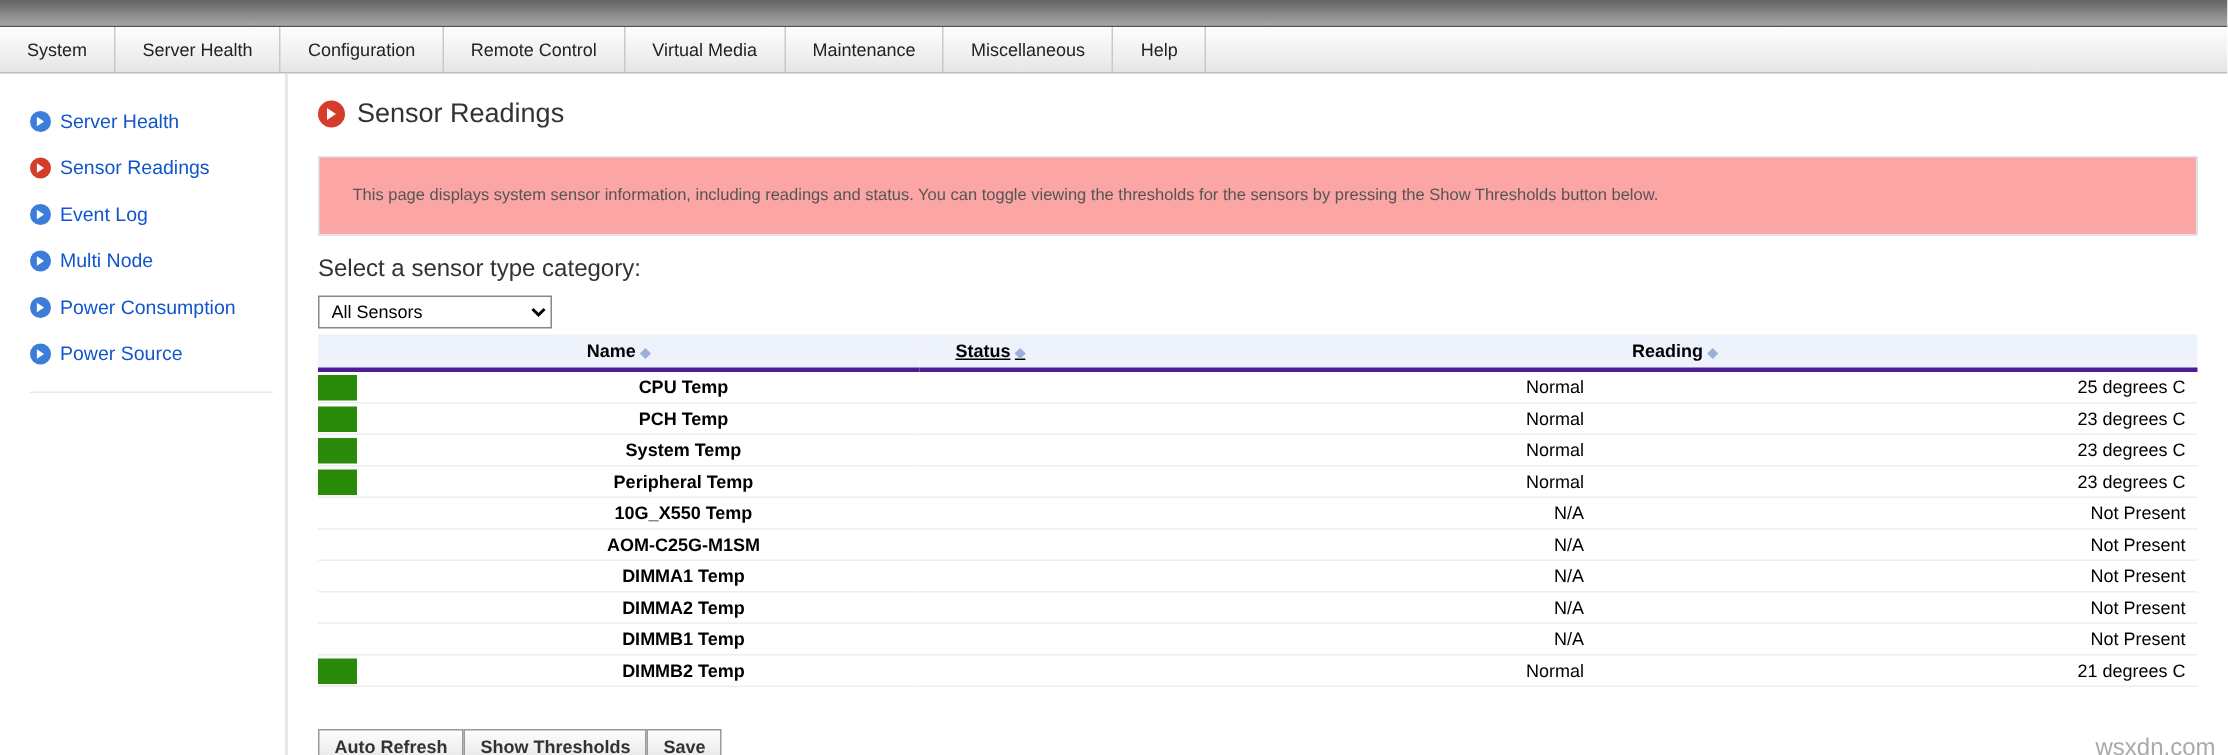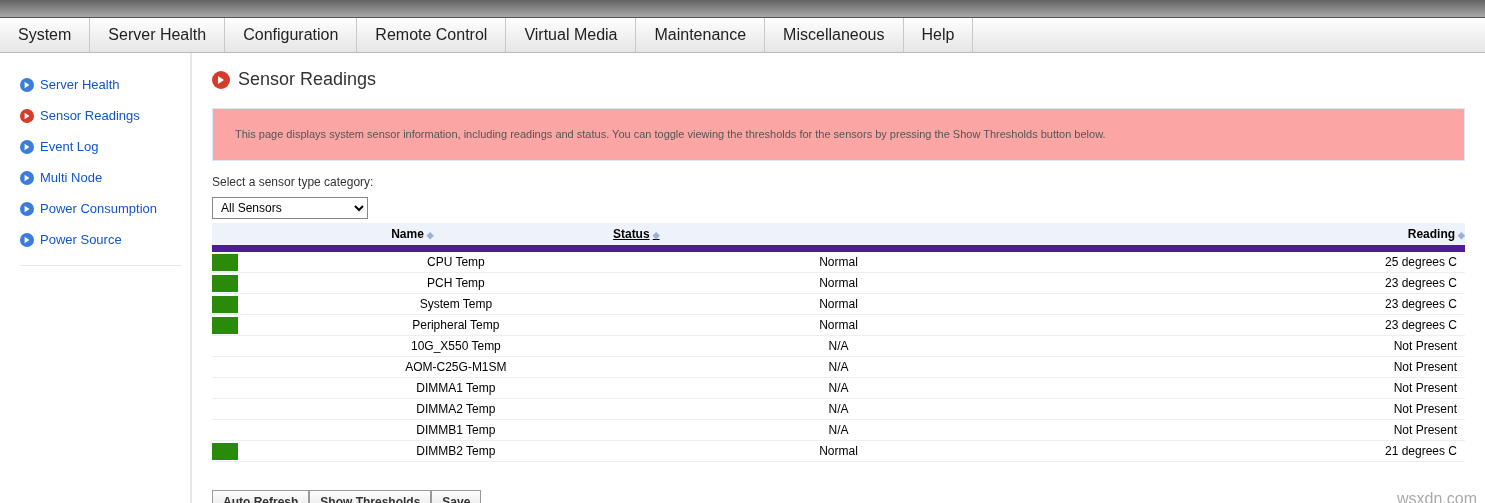--- a/index.html
+++ b/index.html
@@ -1,21 +1,21 @@
 <!DOCTYPE html>
 <html><head>
   <meta charset="utf-8">
   <style>
     * { box-sizing: border-box; margin: 0; padding: 0; }
     body { font-family: Arial, Helvetica, sans-serif; font-size: 12px; background: #fff; width: 1485px; }
     
     .topbar { height: 18px; background: linear-gradient(#636363, #a8a8a8); border-bottom: 1px solid #555; }
     
     .menubar { display: flex; background: linear-gradient(#fefefe, #e6e6e6); border-bottom: 1px solid #bbb; }
-    .menubar-item { padding: 8px 18px; border-right: 1px solid #c9c9c9; cursor: pointer; color: #222; font-size: 16px; }
+    .menubar-item { padding: 8px 18px; border-right: 1px solid #c9c9c9; cursor: pointer; color: #222; font-size: 12px; }
     
     .layout { display: flex; }
     
     .sidebar { width: 192px; border-right: 2px solid #e8e8e8; padding: 16px 8px 16px 20px; }
     .sidebar-item { display: flex; align-items: center; gap: 6px; padding: 8px 0; color: #1155cc; font-size: 13px; cursor: pointer; }
     .sidebar-item.active { font-weight: normal; }
     .sidebar-divider { border-bottom: 1px solid #e8e8e8; margin-top: 10px; }
     
     .arrow-icon { width: 14px; height: 14px; border-radius: 50%; display: inline-flex; align-items: center; justify-content: center; flex-shrink: 0; }
     .arrow-icon.blue { background: #3b7dd8; }
@@ -23,33 +23,33 @@
     .arrow-icon svg { width: 8px; height: 8px; }
     
     .content { flex: 1; padding: 16px 20px; }
     
     .page-title { display: flex; align-items: center; gap: 8px; font-size: 18px; font-weight: normal; color: #333; margin-bottom: 18px; }
     .page-title .arrow-icon { width: 18px; height: 18px; }
     .page-title .arrow-icon svg { width: 10px; height: 10px; }
     
     .info-box { background: #fca5a5; border: 1px solid #dce6f5; padding: 18px 22px; margin-bottom: 14px; color: #555; line-height: 1.4; font-size: 11px; }
     
-    .section-label { color: #333; margin-bottom: 8px; font-size: 12px; }
+    .section-label { color: #333; margin-bottom: 8px; font-size: 16px; }
     
     select { font-size: 12px; padding: 2px 4px; border: 1px solid #888; background: #fff; width: 156px; margin-bottom: 4px; }
     
     table { width: 100%; border-collapse: collapse; font-size: 12px; }
-    thead th { background: #eef3fb; font-weight: bold; padding: 4px 0; border-bottom: 7px solid #4c1d95; text-align: left; margin-left: 12px; }
+    thead th { background: #eef3fb; font-weight: bold; padding: 4px 24px; border-bottom: 3px solid #4c1d95; text-align: left; margin-left: 12px; }
     thead th.col-name { text-align: center; width: 32%; }
     thead th.col-status { text-align: left; width: 36%; text-decoration: underline; }
-    thead th.col-reading { text-align: right; width: 32%; }
+    thead th.col-reading { text-align: left; width: 32%; }
     tbody td { padding: 3px 8px; border-bottom: 1px solid #eee; }
     tbody td.col-swatch { width: 28px; padding: 0; }
-    tbody td.col-name { text-align: center; padding-left:0; padding-right:0; }
-    tbody td.col-status { text-align: center; margin-top: 28px; }
+    tbody td.col-name { text-align: center; padding-left:0; padding-right:0;font-weight:bold; }
+    tbody td.col-status { text-align: right; margin-top: 28px; }
     tbody td.col-reading { text-align: right; }
     .swatch { width: 26px; height: 17px; }
     .swatch.green { background: #2a8a0a; }
     .sort-icon { color: #9bb0d8; font-size: 9px; margin-left: 3px; }
     
     .button-row { margin-top: 28px; display: flex; gap: 0; }
     .btn { background: linear-gradient(#fdfdfd, #e5e5e5); border: 1px solid #999; padding: 4px 10px; font-size: 12px; cursor: pointer; font-weight: bold; color: #333; }
     
     .watermark { position: absolute; right: 8px; top: 490px; font-size: 16px; color: #aaa; }
   </style>

